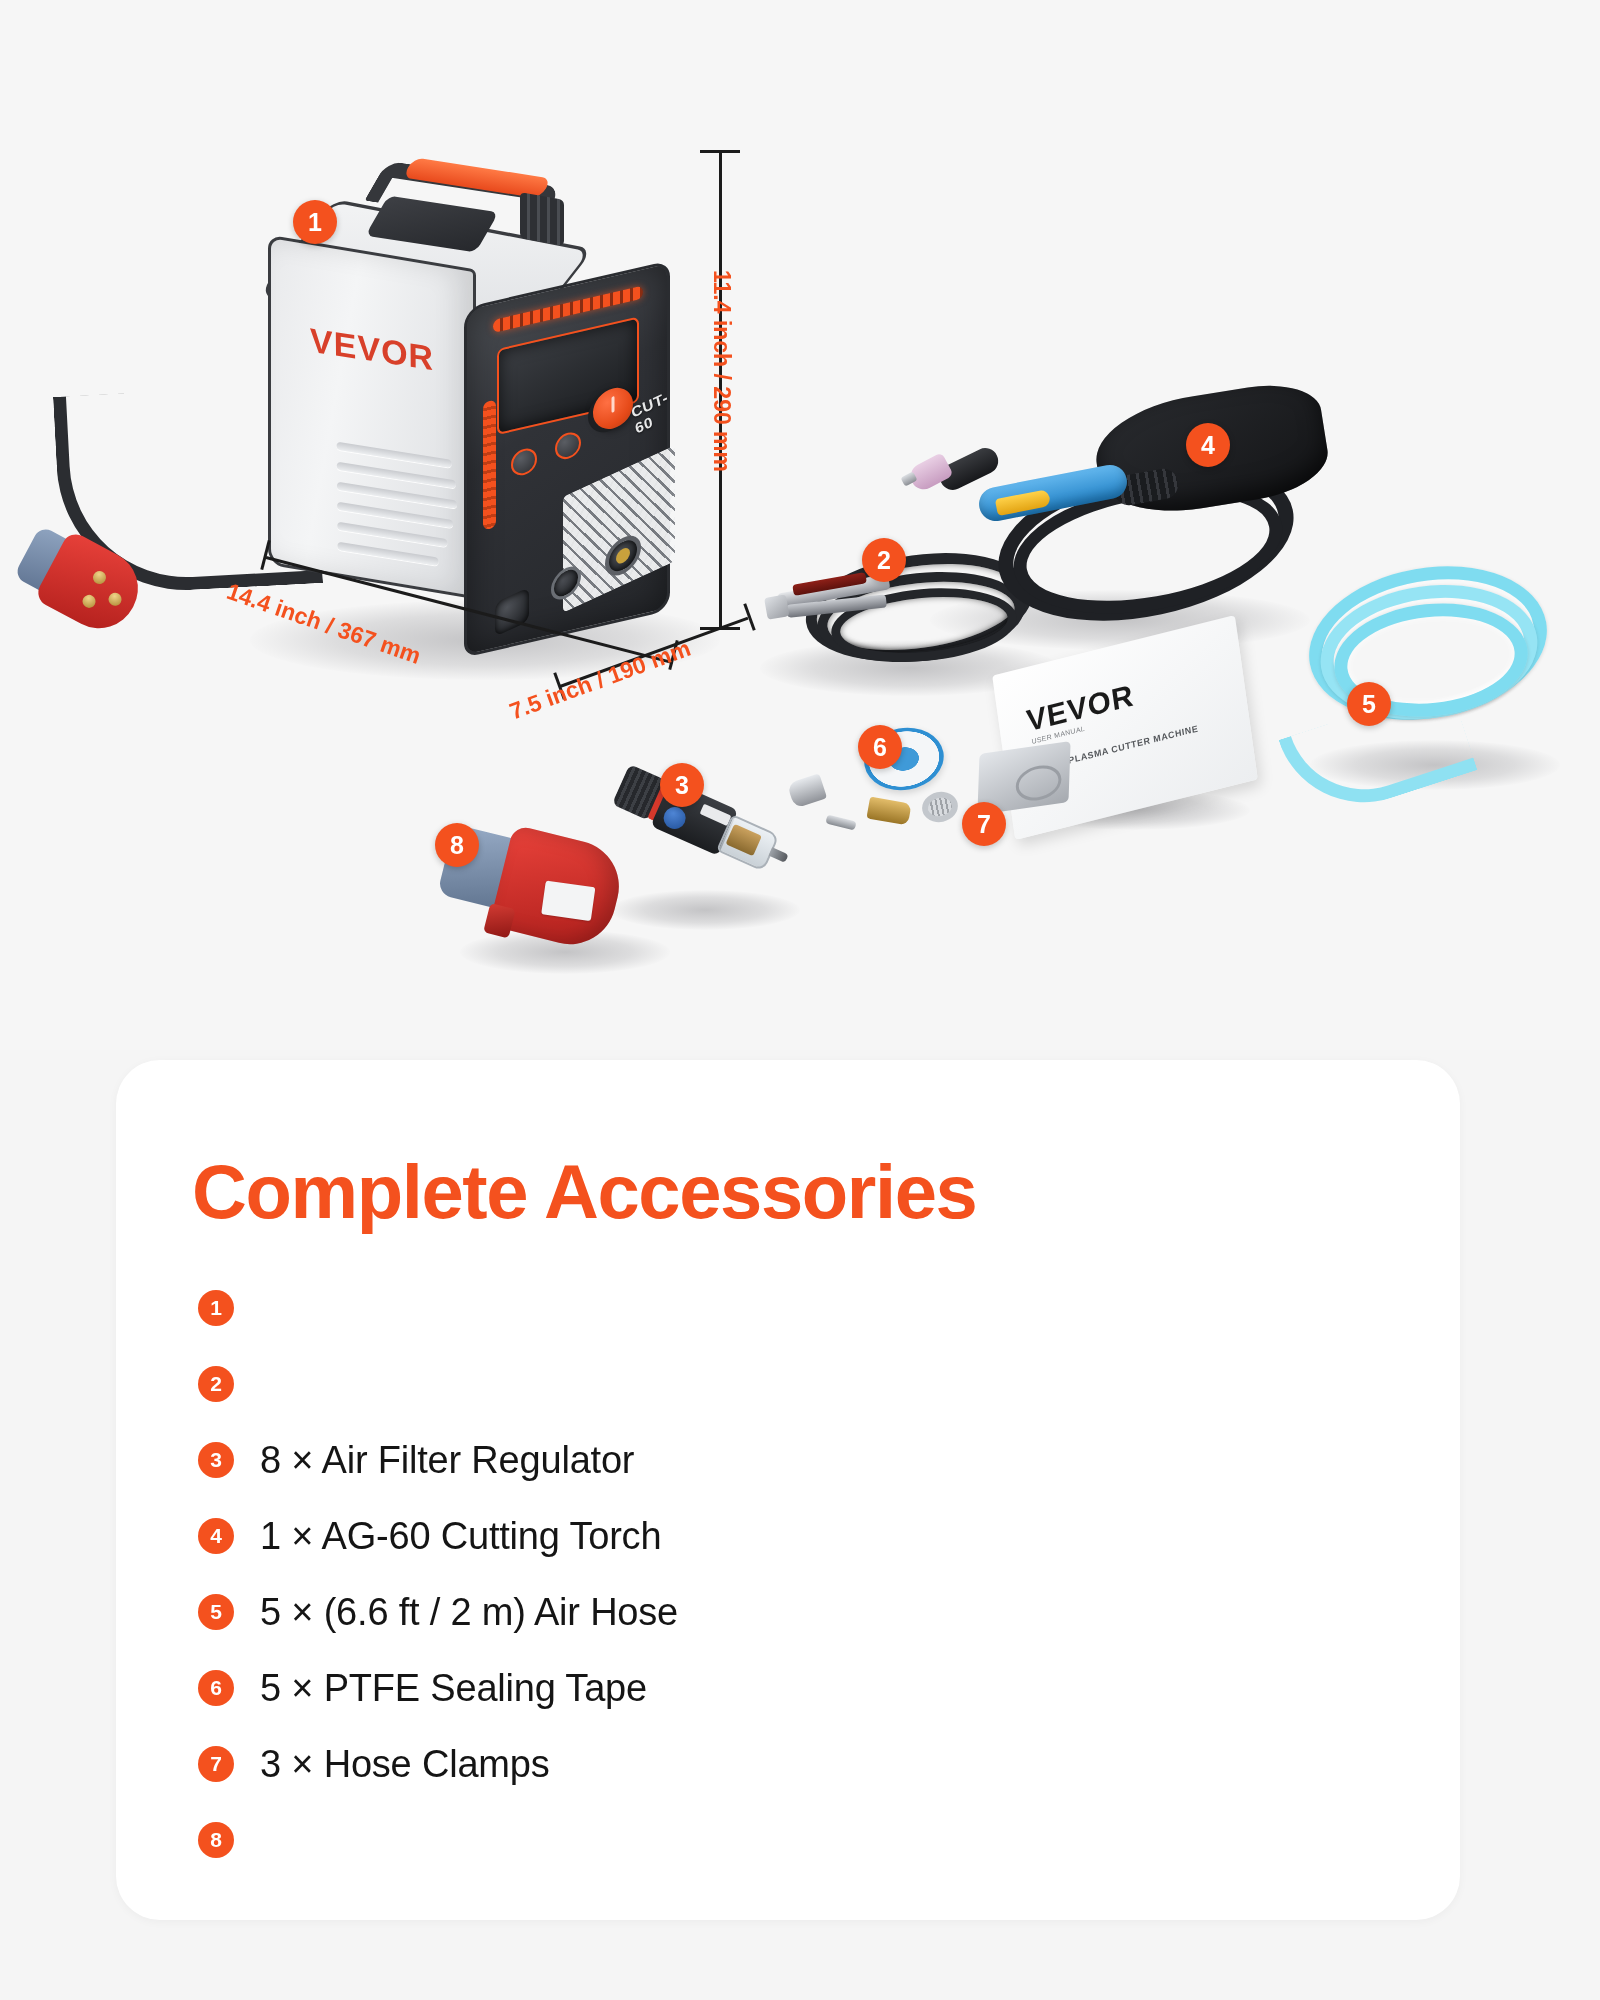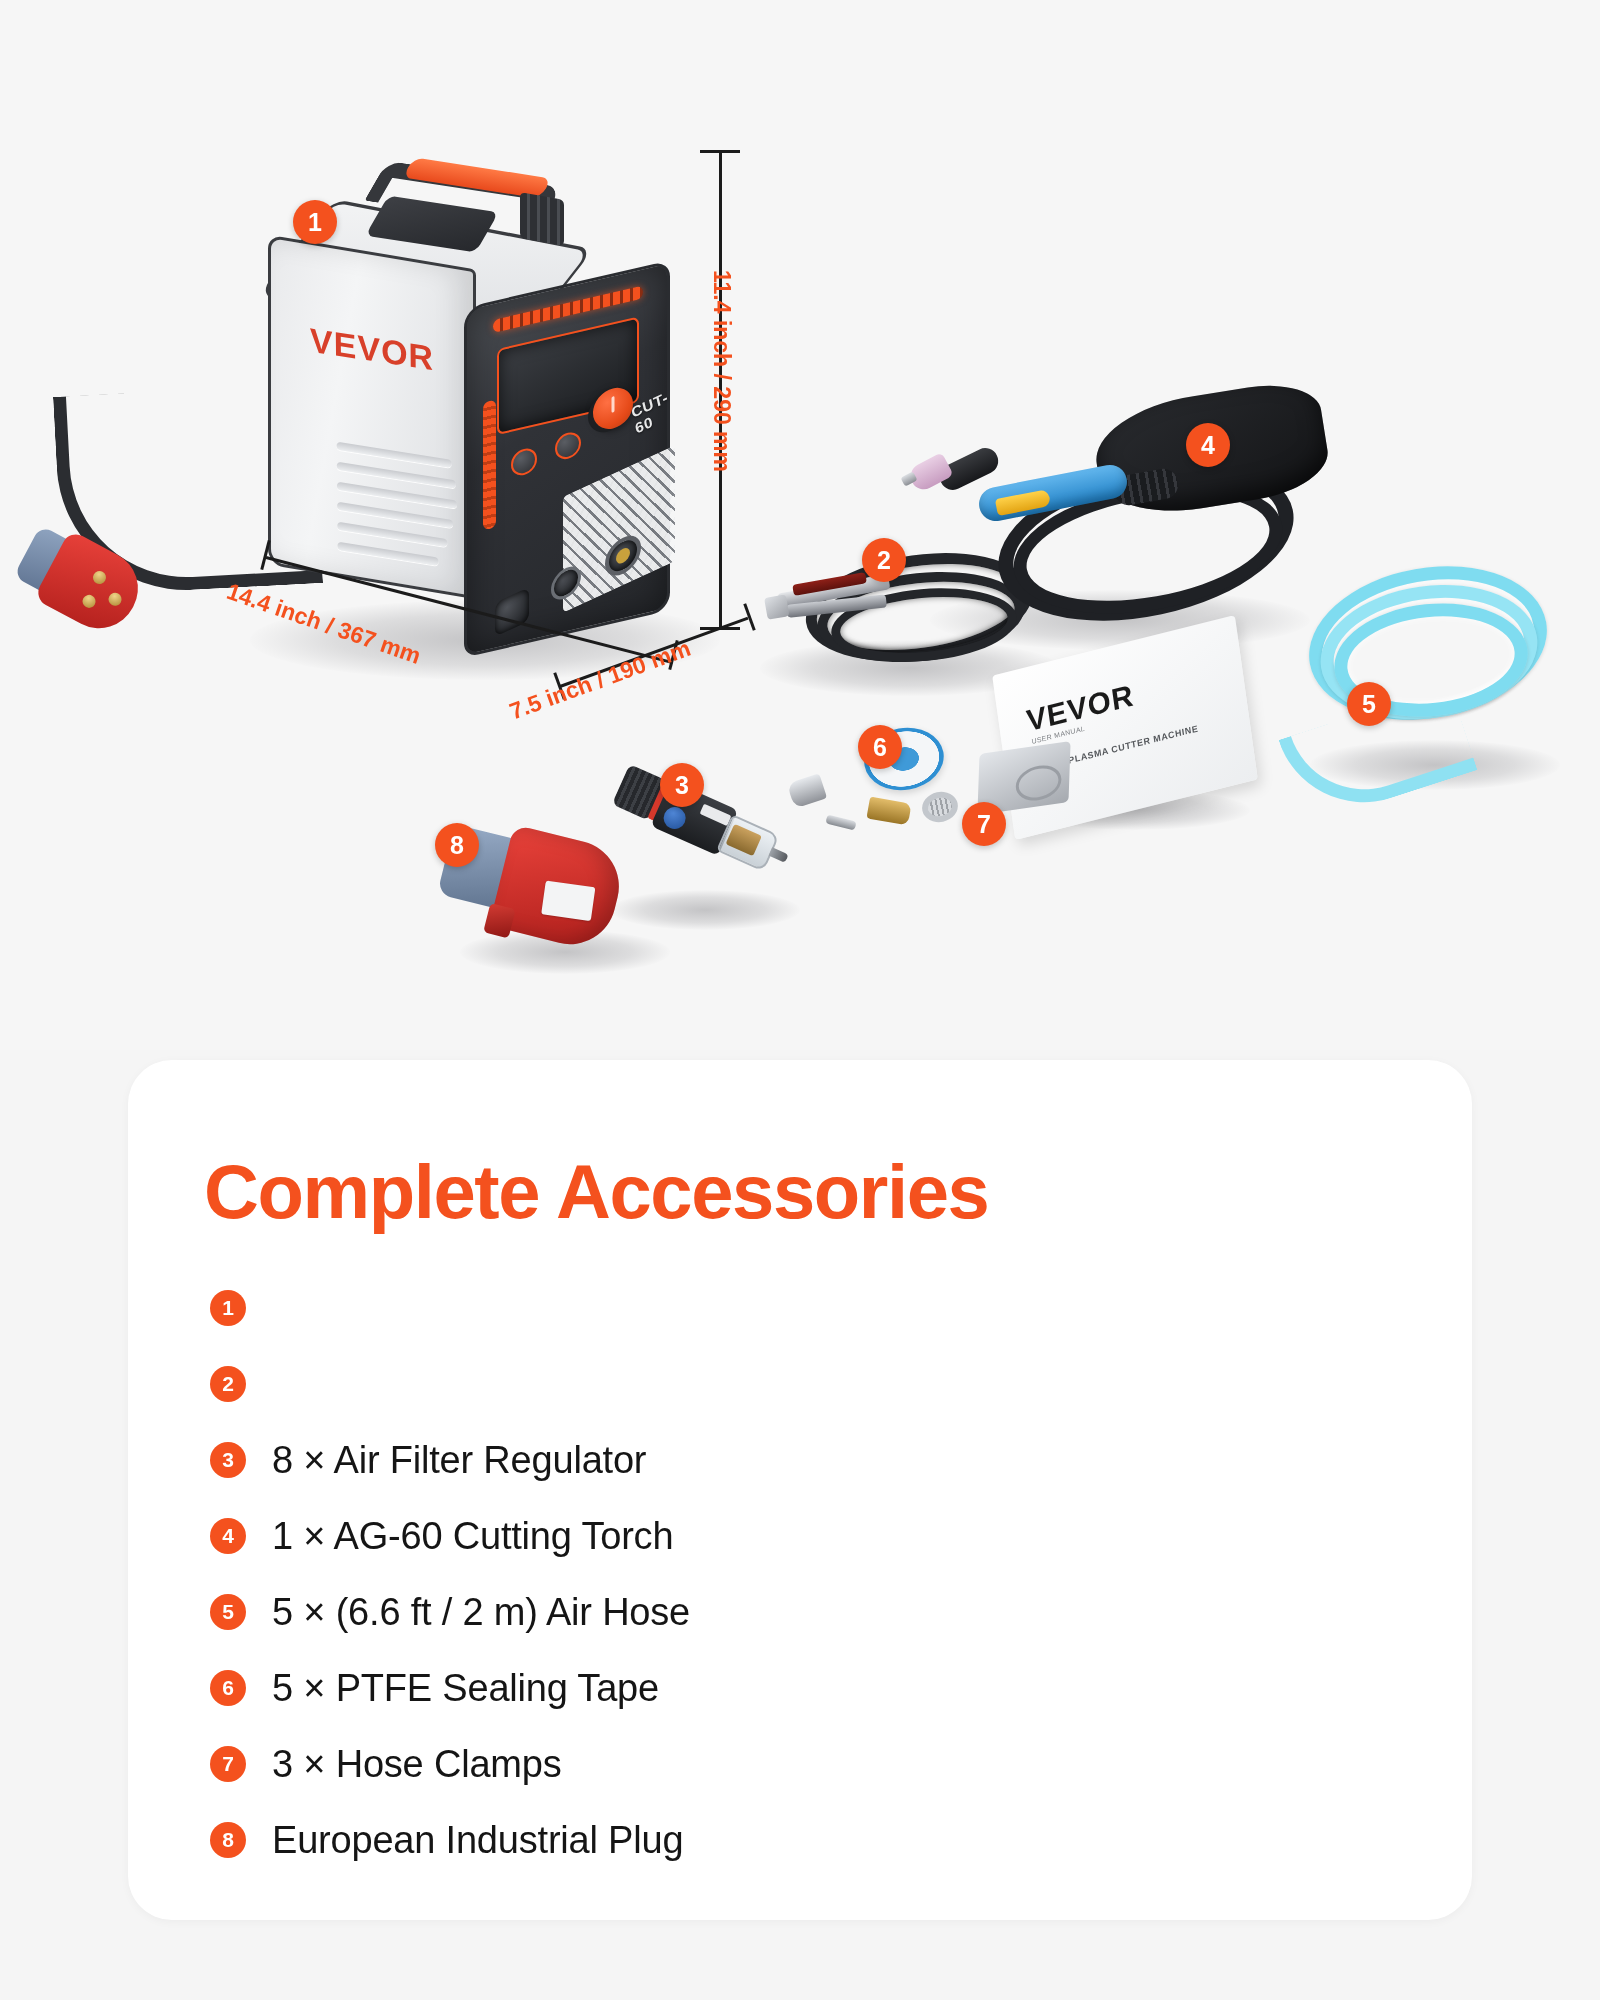--- a/index.html
+++ b/index.html
@@ -530,21 +530,21 @@
   #co3 { left: 660px; top: 763px; }
   #co4 { left: 1186px; top: 423px; }
   #co5 { left: 1347px; top: 682px; }
   #co6 { left: 858px; top: 725px; }
   #co7 { left: 962px; top: 802px; }
   #co8 { left: 435px; top: 823px; }
 
   
   #card {
     position: absolute;
-    left: 128px; top: 1060px;
+    left: 116px; top: 1060px;
     width: 1344px; height: 860px;
     background: #ffffff;
     border-radius: 44px;
     box-shadow: 0 2px 10px rgba(0,0,0,.04);
   }
 
   #card-title {
     position: absolute;
     left: 76px; top: 88px;
     font-size: 76px;
@@ -766,18 +766,17 @@
         <li class="acc-row">
           <span class="acc-badge">6</span>
           <span class="acc-text">5 × PTFE Sealing Tape</span>
         </li>
         <li class="acc-row">
           <span class="acc-badge">7</span>
           <span class="acc-text">3 × Hose Clamps</span>
         </li>
         <li class="acc-row">
           <span class="acc-badge">8</span>
-          <span class="acc-text">European Industrial Plug</span>
         </li>
       </ul>
   </div>
 
 </div>
 
 </body></html>

